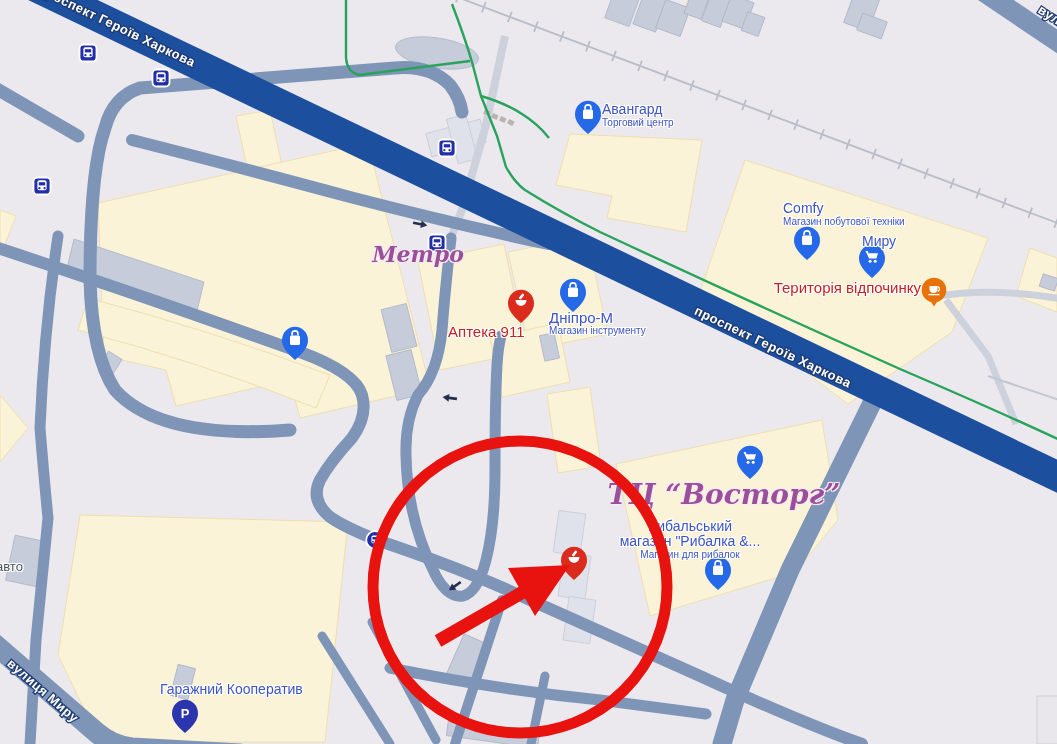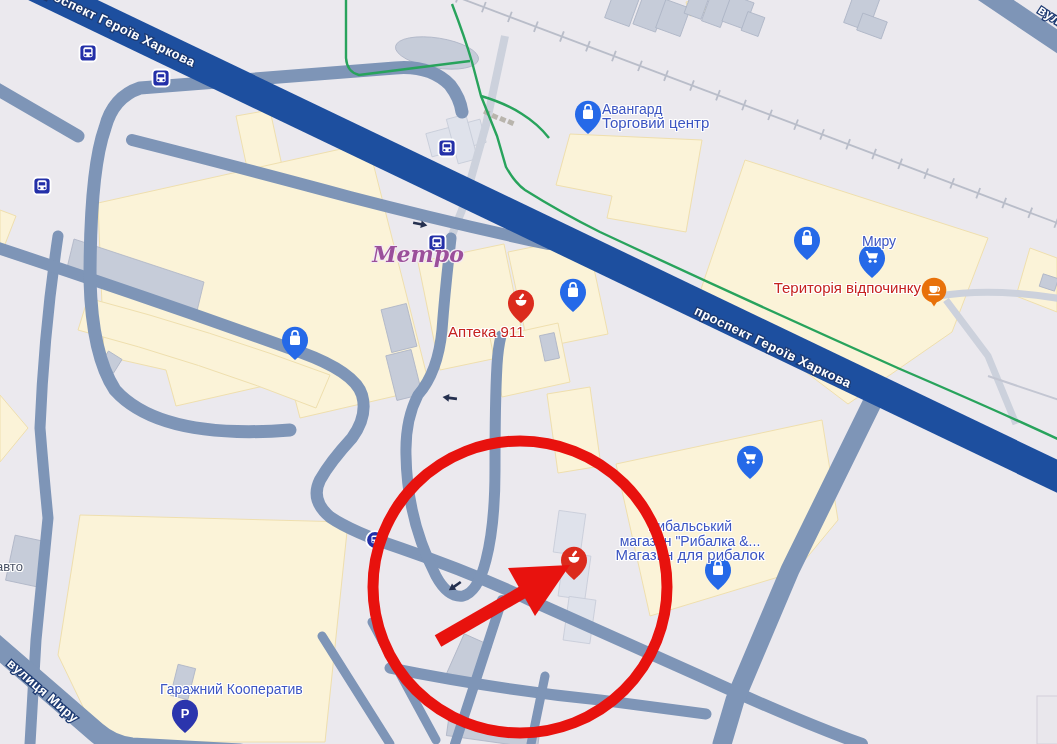--- a/index.html
+++ b/index.html
@@ -24,21 +24,21 @@
   .pin-park{fill:var(--pin_parking,#2b35ad);}
   .cafe{fill:var(--cafe_orange,#e8710a);}
   .busbox{fill:var(--bus_navy,#232fa8);stroke:#fff;stroke-width:1.8;}
   .oneway{fill:#25304f;}
   .rlab{font-family:"Liberation Sans",sans-serif;font-size:13px;font-weight:bold;fill:#fff;stroke:#1d3a72;stroke-width:2.6px;paint-order:stroke;letter-spacing:.5px;}
   .pglyph{font-family:"Liberation Sans",sans-serif;font-size:13px;font-weight:bold;fill:#fff;text-anchor:middle;}
   .annot-red{stroke:var(--annotation_red,#e8120e);fill:none;}
   .annot-fill{fill:var(--annotation_red,#e8120e);}
   .poi{position:absolute;font-weight:normal;font-size:14px;color:var(--label_blue,#3c55c2);white-space:nowrap;line-height:15px;cursor:pointer;
     text-shadow:1px 0 0 #fff,-1px 0 0 #fff,0 1px 0 #fff,0 -1px 0 #fff,1px 1px 0 #fff,-1px -1px 0 #fff,1px -1px 0 #fff,-1px 1px 0 #fff;}
-  .poi .sub{display:block;font-size:15px;line-height:12.5px;}
+  .poi .sub{display:block;font-size:10px;line-height:12.5px;}
   .poi.red{color:var(--label_red,#c5221f);font-size:15px;}
   .poi.rightal{text-align:right;}
   .poi.center{transform:translateX(-50%);text-align:center;}
   .landmark{position:absolute;font-family:"DejaVu Serif",serif;font-style:italic;font-weight:bold;color:var(--landmark_purple,#9b4f9b);white-space:nowrap;transform:translateX(-50%);cursor:pointer;
     text-shadow:0 0 2px #fff,1px 1px 0 #f2e6f0,-1px -1px 0 #f2e6f0,1px -1px 0 #f2e6f0,-1px 1px 0 #f2e6f0;}
   .avto{color:#4b5366;font-size:13px;}
 </style>
 </head>
 <body>
 
@@ -254,41 +254,50 @@
           <use href="#gcup"></use>
     </g>
   </g>
 </svg>
 
 <div class="layer-labels">
   <div class="poi" style="left:602px;top:102px;">
     <span>Авангард</span>
     <span class="sub">Торговий центр</span>
   </div>
+  <div class="poi" style="left:783px;top:201px;">
+    <span>Comfy</span>
+    <span class="sub">Магазин побутової техніки</span>
+  </div>
   <div class="poi" style="left:862px;top:234px;">
     <span>Миру</span>
   </div>
   <div class="poi red rightal" style="right:136px;top:280px;">
     <span>Територія відпочинку</span>
+  </div>
+  <div class="poi" style="left:549px;top:310px;font-size:15px;">
+    <span>Дніпро-М</span>
+    <span class="sub">Магазин інструменту</span>
   </div>
   <div class="poi red" style="left:448px;top:324px;">
     <span>Аптека 911</span>
   </div>
   <div class="poi center" style="left:690px;top:519px;">
     <span>Рибальський</span><br>
     <span>магазин "Рибалка &amp;...</span>
     <span class="sub">Магазин для рибалок</span>
   </div>
   <div class="poi" style="left:160px;top:682px;text-align:right;">
     <span>Гаражний Кооператив</span>
   </div>
   <div class="poi avto" style="left:-4px;top:559px;">
     <span>авто</span>
   </div>
   <div class="landmark" style="left:418px;top:241px;font-size:22px;">Метро</div>
+  <div class="landmark" style="left:724px;top:478px;font-size:28px;">ТЦ “Восторг”</div>
 </div>
 
 <svg class="layer-annot" width="1057" height="744" viewBox="0 0 1057 744">
   <ellipse class="annot-red" cx="520" cy="587" rx="147" ry="146" stroke-width="11"></ellipse>
   <path class="annot-red" d="M438,641 L523,592" stroke-width="13"></path>
   <polygon class="annot-fill" points="570,565 535,616 508,568"></polygon>
 </svg>
 
 </div>
 

